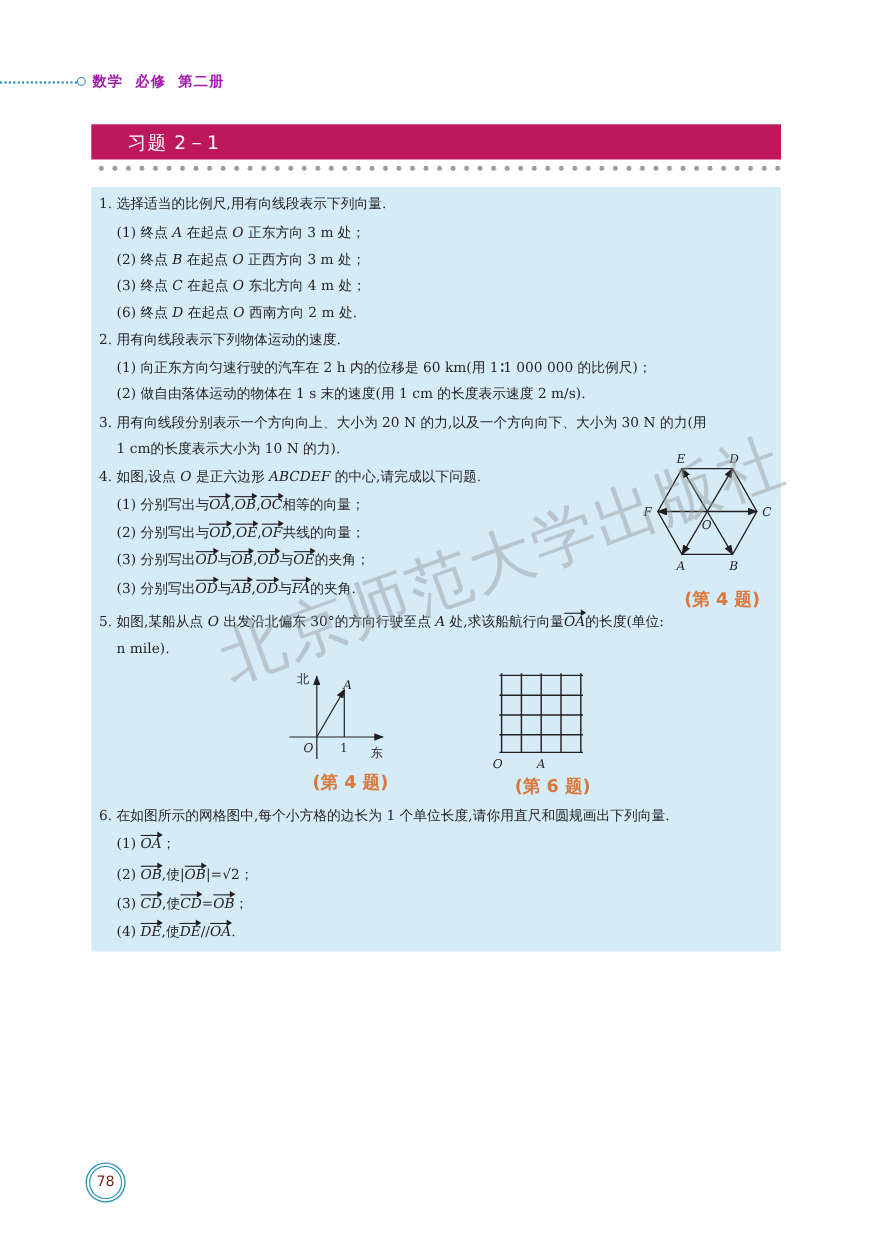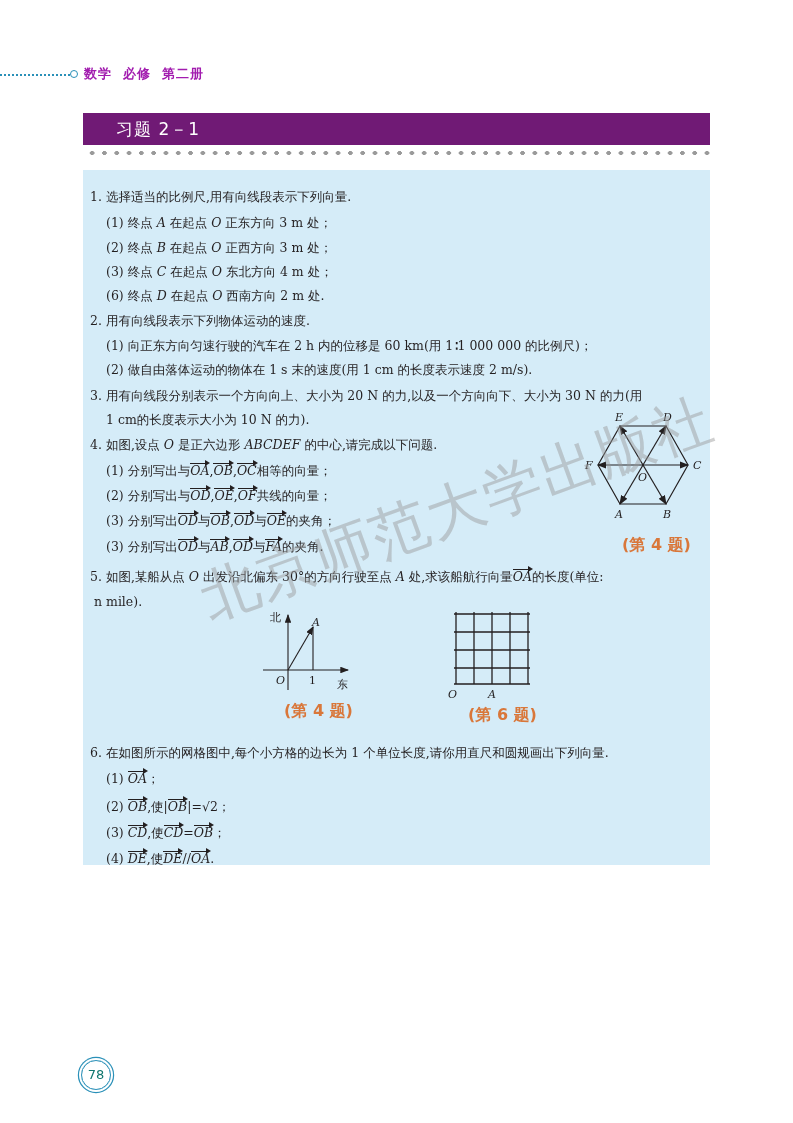--- a/index.html
+++ b/index.html
@@ -3,41 +3,41 @@
 <meta charset="utf-8">
 <style>
   html, body { margin:0; padding:0; background:#ffffff; }
   body { width:793px; height:1123px; position:relative; overflow:hidden;
          font-family:"DejaVu Serif","Liberation Serif",serif; color:#231f20; }
   .hdr { position:absolute; left:0; top:66px; width:300px; height:16px; }
   .hdr-line { position:absolute; left:0; top:8px; width:70px; border-top:2px dotted #2a90b8; }
   .hdr-circ { position:absolute; left:70px; top:4px; width:6px; height:6px; border:1.5px solid #2a90b8; border-radius:50%; background:#fff; }
   .hdr-text { position:absolute; left:84px; top:-1px; font-family:"DejaVu Sans","Liberation Sans",sans-serif;
               font-weight:bold; font-size:13px; color:#a21caf; letter-spacing:1px; white-space:pre; }
-  .banner { position:absolute; left:83px; top:113px; width:627px; height:32px; background:#701a75; }
+  .banner { position:absolute; left:83px; top:113px; width:627px; height:32px; background:#be185d; }
   .banner-title { position:absolute; left:33px; top:5px; color:#fff; font-family:"DejaVu Sans","Liberation Sans",sans-serif;
                   font-size:17px; letter-spacing:1px; }
   .dots { position:absolute; left:86px; top:150px; width:624px; height:6px;
           background-image: radial-gradient(circle, #9a9a9a 2.1px, transparent 2.4px);
           background-size:12.3px 6px; background-repeat:repeat-x; }
   .panel { position:absolute; left:83px; top:170px; width:627px; height:695px; background:#d5ecf8; }
-  .ln { position:absolute; font-size:12.5px; white-space:nowrap; line-height:16px;margin-top:12px; }
+  .ln { position:absolute; font-size:12.5px; white-space:nowrap; line-height:16px; }
   .i { font-style:italic; }
   .vec { position:relative; display:inline-block; font-style:italic; }
   .vec::before { content:""; position:absolute; left:0; right:1px; top:0px; border-top:1px solid #231f20; }
   .vec::after { content:""; position:absolute; right:-1px; top:-3px; border-left:5px solid #231f20;
                 border-top:3px solid transparent; border-bottom:3px solid transparent; }
   .cap { position:absolute; font-size:16px; color:#d9773a; font-family:"DejaVu Sans","Liberation Sans",sans-serif; font-weight:bold; }
   .wm { position:absolute; left:190px; top:565px; font-size:58px; color:rgba(150,150,150,0.45);
         transform:rotate(-20deg); transform-origin:left top; white-space:nowrap;
         font-family:"DejaVu Serif","Liberation Serif",serif; letter-spacing:2px; }
   .pnum { position:absolute; left:81px; top:1060px; width:28px; height:28px; border-radius:50%;
           border:1.5px solid #2a90b8; box-shadow:0 0 0 2px #fff, 0 0 0 3.2px #2a90b8; }
   .pnum span { position:absolute; left:0; right:0; top:6px; text-align:center; font-size:13px;
-               font-family:"DejaVu Sans","Liberation Sans",sans-serif; color:#0f766e; }
+               font-family:"DejaVu Sans","Liberation Sans",sans-serif; color:#7f1d1d; }
   svg text { font-family:"DejaVu Serif","Liberation Serif",serif; }
 </style>
 </head>
 <body>
 
 <div class="hdr">
   <div class="hdr-line"></div>
   <div class="hdr-circ"></div>
   <div class="hdr-text">数学  必修  第二册</div>
 </div>
@@ -89,21 +89,21 @@
     <text x="5" y="61">F</text>
     <text x="113" y="61">C</text>
     <text x="58" y="73">O</text>
     <text x="35" y="110">A</text>
     <text x="83" y="110">B</text>
   </g>
 </svg>
 <div class="cap" style="left:622px;top:535px">(第 4 题)</div>
 
 <div class="ln" style="left:90px;top:557px"><span>5. 如图,某船从点 </span><span class="i">O</span><span> 出发沿北偏东 30°的方向行驶至点 </span><span class="i">A</span><span> 处,求该船航行向量</span><span class="vec">OA</span><span>的长度(单位:</span></div>
-<div class="ln" style="left:94px;top:582px">n mile).</div>
+<div class="ln" style="left:106px;top:582px">n mile).</div>
 
 <svg style="position:absolute;left:258px;top:610px" width="100" height="90">
   <g stroke="#231f20" stroke-width="1.1" fill="none">
     <line x1="5" y1="60" x2="90" y2="60" marker-end="url(#ar)"></line>
     <line x1="30" y1="80" x2="30" y2="5" marker-end="url(#ar)"></line>
     <line x1="30" y1="60" x2="55" y2="17" marker-end="url(#ar)"></line>
     <line x1="55" y1="17" x2="55" y2="60"></line>
   </g>
   <g font-size="11" fill="#231f20">
     <text x="12" y="11">北</text>

